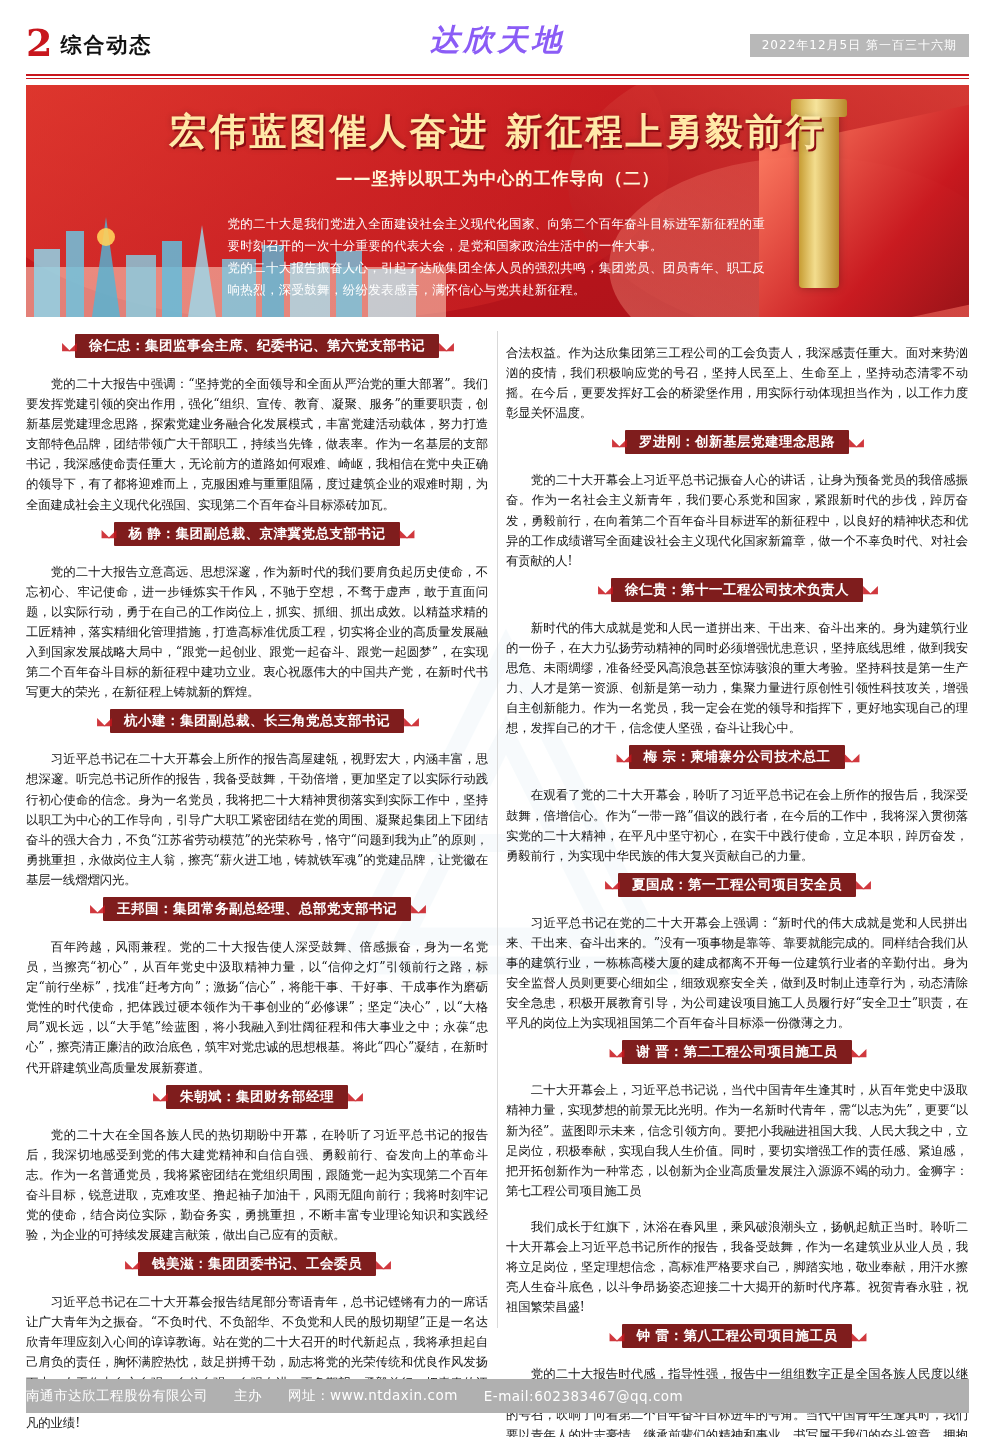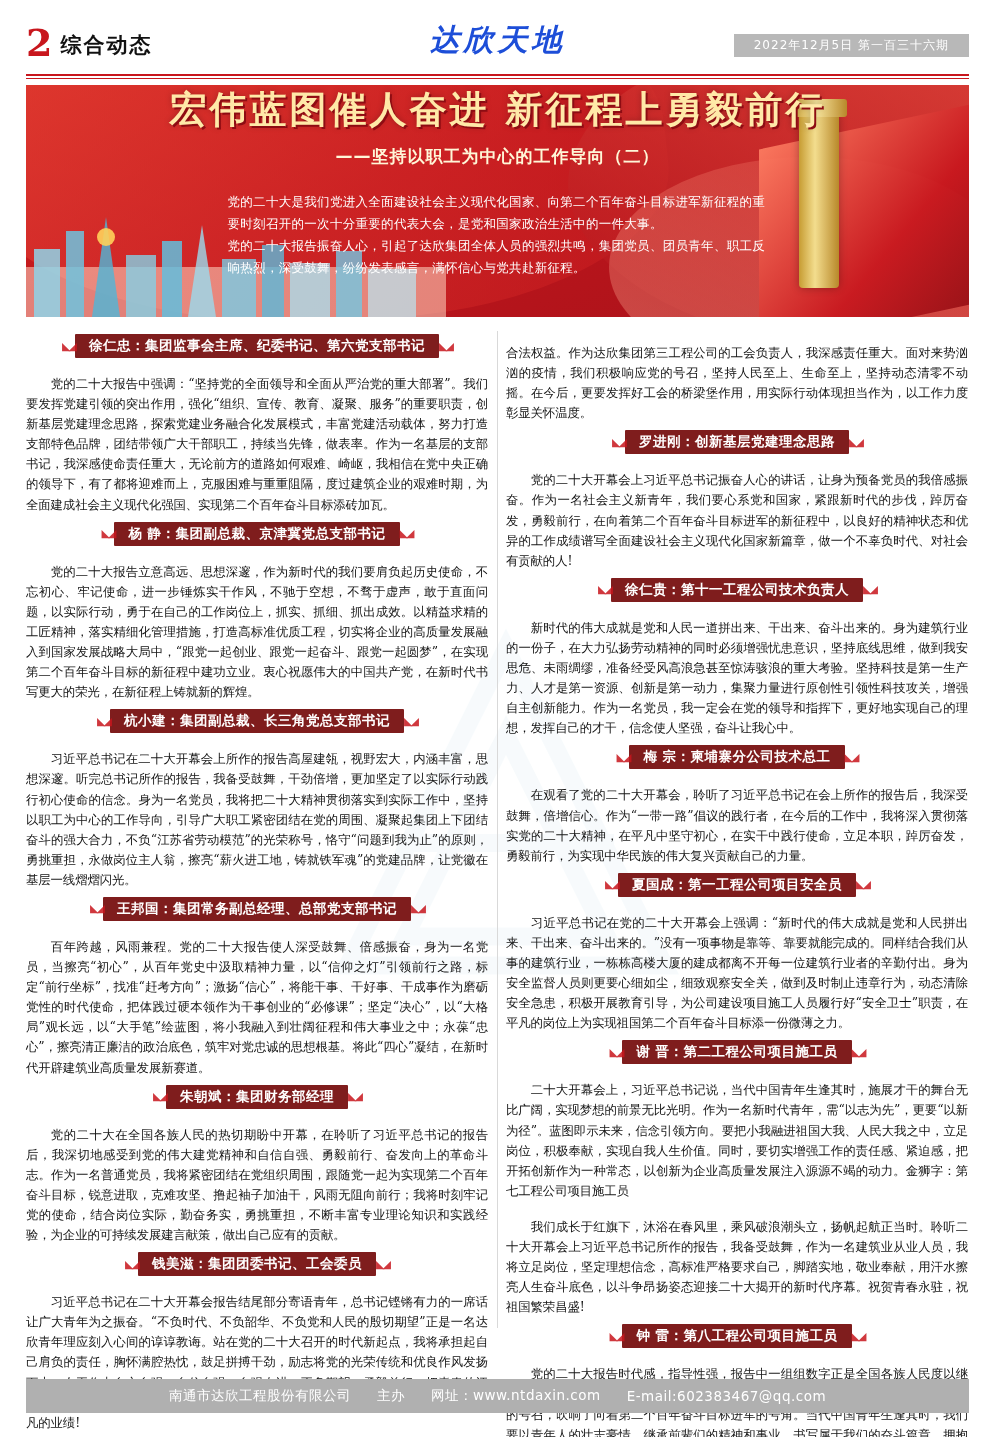--- a/index.html
+++ b/index.html
@@ -43,30 +43,30 @@
     color: #111;
   }
   .paper-title {
     position: absolute;
     left: 50%;
     transform: translateX(-50%);
     top: -2px;
     font-family: "DejaVu Serif", "Liberation Serif", serif;
     font-size: 30px;
     font-weight: bold;
-    color: #1d4ed8;
+    color: #8b5cf6;
     letter-spacing: 4px;
     font-style: italic;
   }
   .issue-info {
     margin-left: auto;
     background: #b8b8b8;
     color: #fff;
     font-size: 12px;
-    padding: 3px 20px;
+    padding: 3px 12px;
     letter-spacing: 1px;
     white-space: nowrap;
   }
   .masthead-rule {
     border-top: 2px solid #c8161d;
     margin-top: 6px;
   }
   .masthead-rule2 {
     border-top: 1px solid #c8161d;
     margin-top: 2px;
@@ -102,20 +102,21 @@
     position: absolute;
     right: -40px; bottom: -60px;
     width: 400px; height: 220px;
     background: linear-gradient(20deg, #ffb9a0, #e8554a);
     border-radius: 50%;
     opacity: .35;
   }
   .banner-inner {
     position: relative;
     z-index: 4;
+    padding-top: 22px;
     text-align: center;
   }
   .banner-title {
     font-family: "DejaVu Serif", "Liberation Serif", serif;
     font-size: 37px;
     font-weight: bold;
     color: #ffe9a8;
     letter-spacing: 3px;
     text-shadow: 2px 2px 0 #8e0c13, 0 0 6px rgba(0,0,0,.25);
   }
@@ -246,21 +247,20 @@
   .footer {
     position: absolute;
     left: 26px;
     right: 26px;
     bottom: 24px;
     height: 34px;
     background: #b0b0b0;
     color: #fff;
     display: flex;
     align-items: center;
-    justify-content: center;
     gap: 26px;
     font-size: 13.5px;
     letter-spacing: .5px;
   }
   .footer span { white-space: nowrap; }
 </style>
 </head>
 <body>
 
 <div class="page">
@@ -450,21 +450,21 @@
         </div>
       </div>
 
       <div class="article">
         <div class="art-head">
           <span class="deco">◣◢</span>
           <span class="name-box">谢 晋：第二工程公司项目施工员</span>
           <span class="deco">◣◢</span>
         </div>
         <div class="art-body">
-          <p>二十大开幕会上，习近平总书记说，当代中国青年生逢其时，施展才干的舞台无比广阔，实现梦想的前景无比光明。作为一名新时代青年，需“以志为先”，更要“以新为径”。蓝图即示未来，信念引领方向。要把小我融进祖国大我、人民大我之中，立足岗位，积极奉献，实现自我人生价值。同时，要切实增强工作的责任感、紧迫感，把开拓创新作为一种常态，以创新为企业高质量发展注入源源不竭的动力。金狮字：第七工程公司项目施工员</p>
+          <p>二十大开幕会上，习近平总书记说，当代中国青年生逢其时，从百年党史中汲取精神力量，实现梦想的前景无比光明。作为一名新时代青年，需“以志为先”，更要“以新为径”。蓝图即示未来，信念引领方向。要把小我融进祖国大我、人民大我之中，立足岗位，积极奉献，实现自我人生价值。同时，要切实增强工作的责任感、紧迫感，把开拓创新作为一种常态，以创新为企业高质量发展注入源源不竭的动力。金狮字：第七工程公司项目施工员</p>
           <p>我们成长于红旗下，沐浴在春风里，乘风破浪潮头立，扬帆起航正当时。聆听二十大开幕会上习近平总书记所作的报告，我备受鼓舞，作为一名建筑业从业人员，我将立足岗位，坚定理想信念，高标准严格要求自己，脚踏实地，敬业奉献，用汗水擦亮人生奋斗底色，以斗争昂扬姿态迎接二十大揭开的新时代序幕。祝贺青春永驻，祝祖国繁荣昌盛!</p>
         </div>
       </div>
 
       <div class="article">
         <div class="art-head">
           <span class="deco">◣◢</span>
           <span class="name-box">钟 雷：第八工程公司项目施工员</span>
           <span class="deco">◣◢</span>
         </div>

